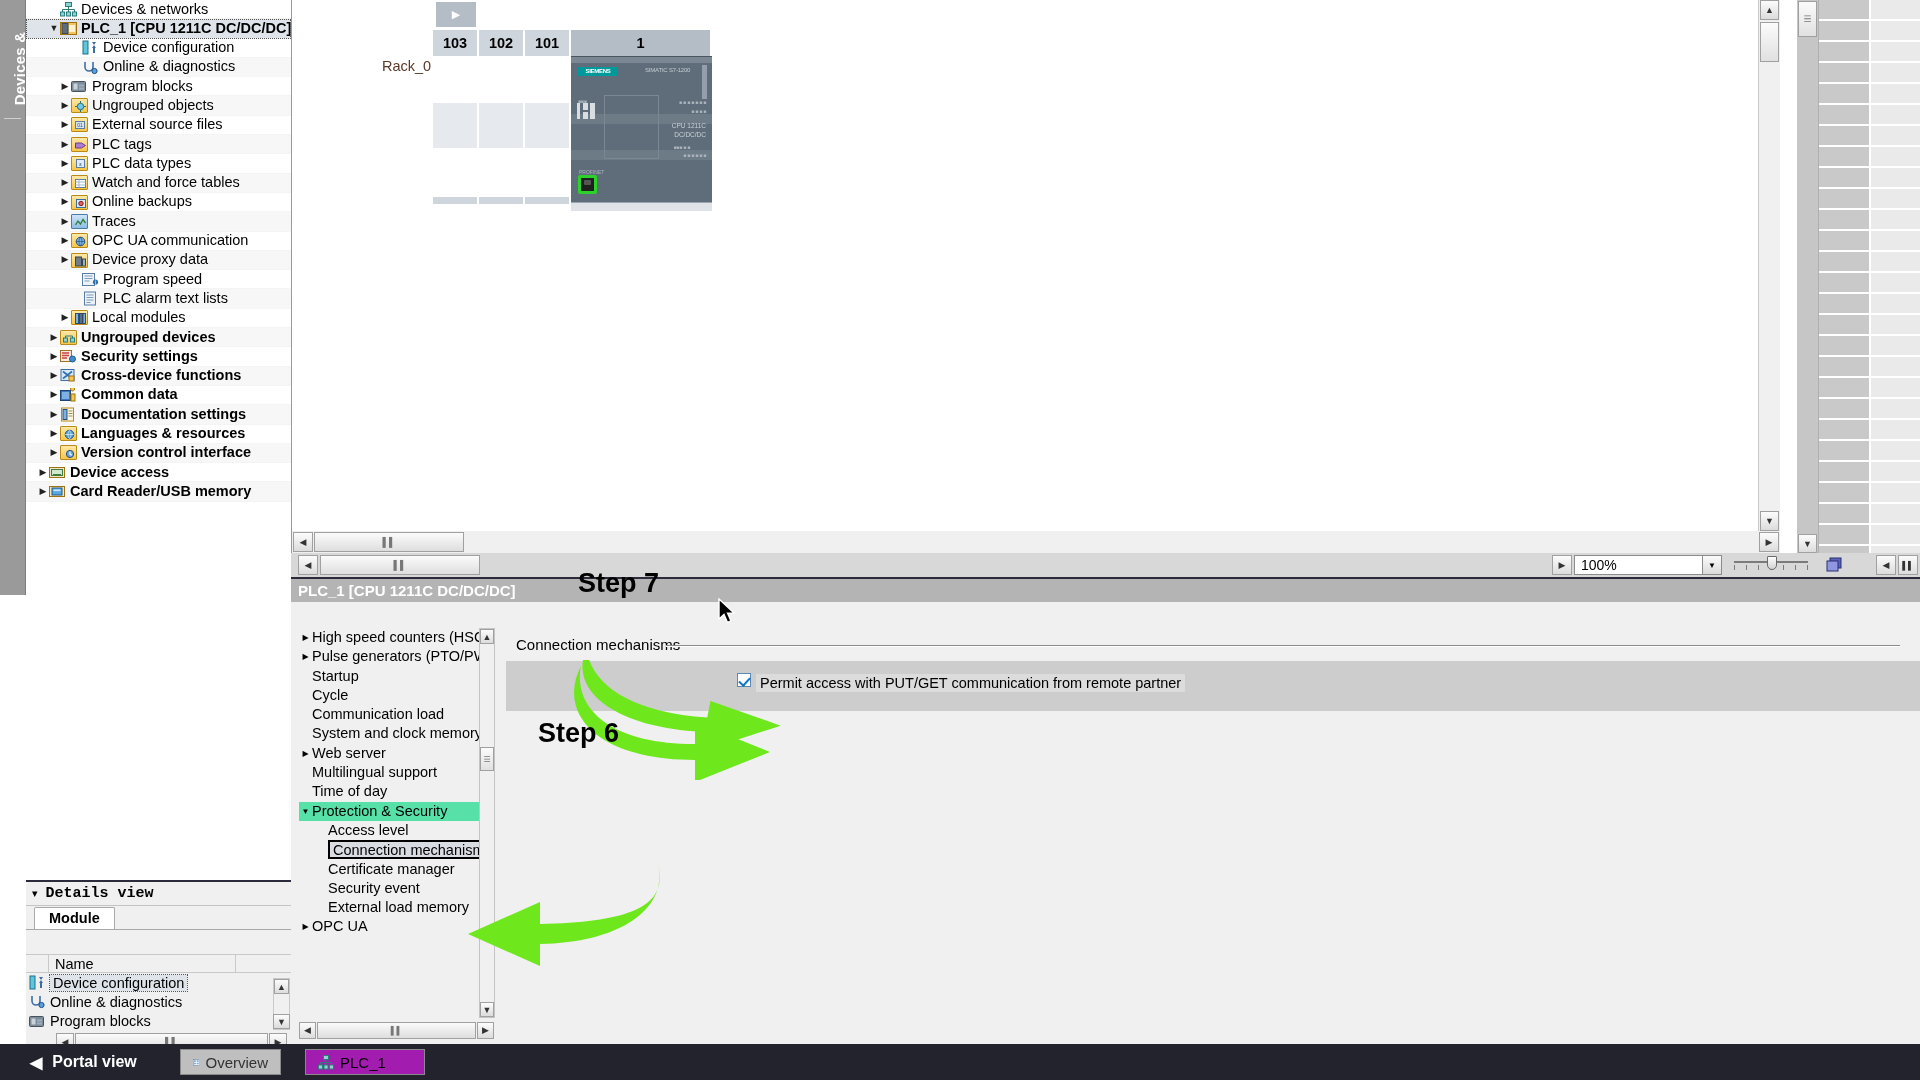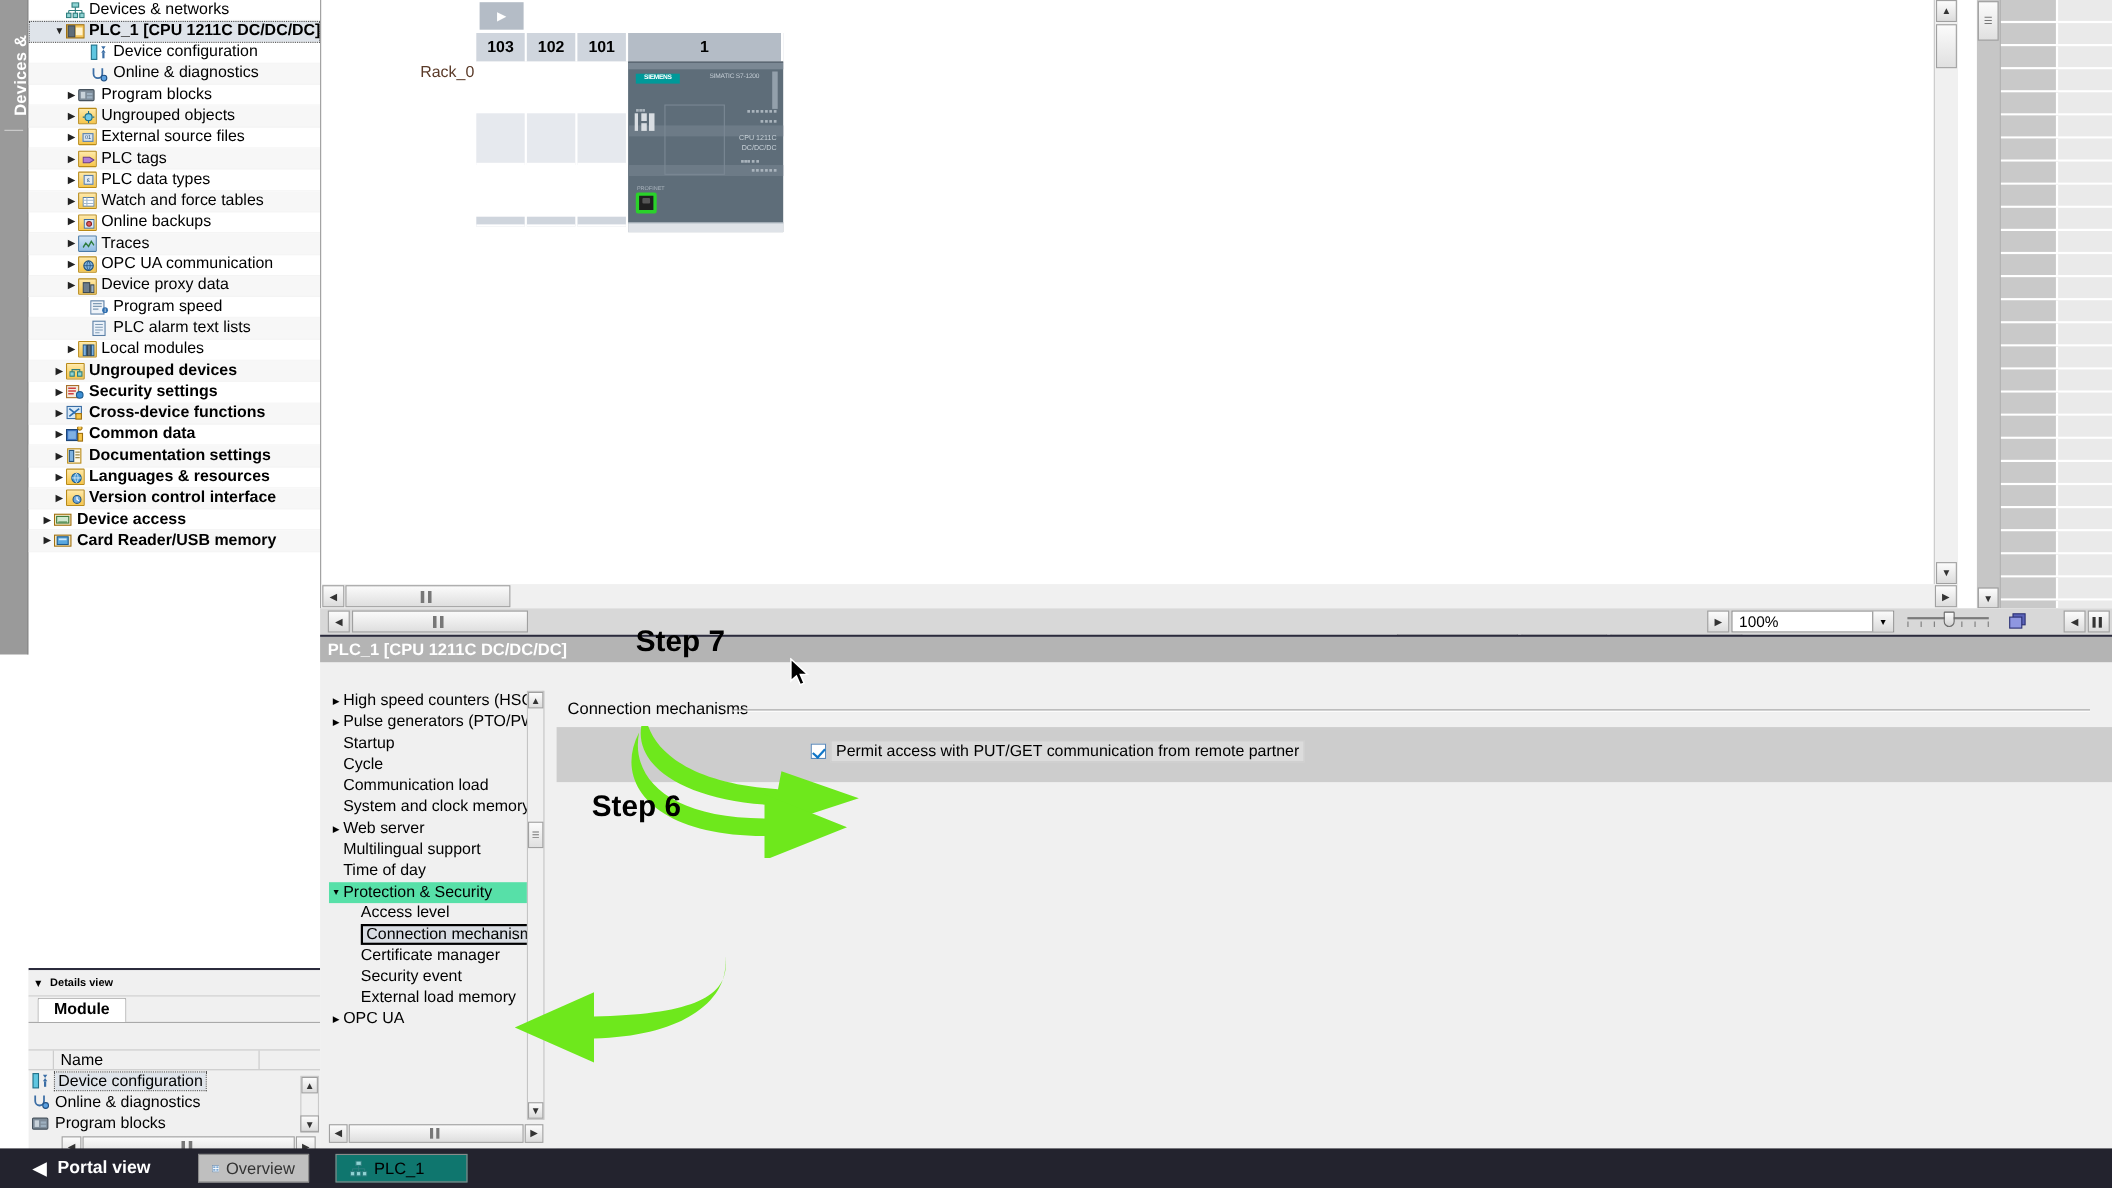--- a/index.html
+++ b/index.html
@@ -62,21 +62,21 @@
   .detailsview {
     position: absolute; left: 26px; top: 880px; width: 265px; height: 172px;
     background: #f0f0f0; border-top: 2px solid #2b2b3c;
   }
   .dv-head {
     height: 24px; display: flex; align-items: center; gap: 8px;
     padding-left: 6px; background: #f0f0f0;
     border-bottom: 1px solid #c4c4c4;
   }
   .dv-head .chev { font-size: 11px; }
-  .dv-head .dv-title { font-weight: bold; font-size: 10px; }
+  .dv-head .dv-title { font-weight: bold; font-size: 15px; font-family: Liberation Mono, monospace; }
   .dv-tabs { height: 24px; display: flex; align-items: flex-end; padding-left: 8px;
              background: #f0f0f0; border-bottom: 1px solid #a9a9a9; }
   .dv-tab {
     height: 22px; line-height: 21px; padding: 0 14px; font-weight: bold; font-size: 14.5px;
     background: #ffffff; border: 1px solid #a9a9a9; border-bottom: none;
     border-radius: 2px 2px 0 0;
   }
   .dv-spacer { height: 24px; background: #f0f0f0; }
   .dv-colhdr { height: 19px; display: flex; align-items: center; background: #f0f0f0;
                border-top: 1px solid #c9c9c9; border-bottom: 1px solid #c9c9c9; }
@@ -227,21 +227,21 @@
               background: #f0f0f0; border: 1px solid #c4c4c4; }
   .pnav-hsb { position: absolute; left: 8px; width: 195px; bottom: 4px; height: 20px;
               display: flex; align-items: center; }
 
   
   .pcontent { position: absolute; left: 215px; top: 49px; right: 0; bottom: 0; background: #f0f0f0; }
   .pc-title { position: absolute; left: 10px; top: 8px; font-size: 15px; }
   .pc-rule { position: absolute; left: 160px; top: 17px; right: 20px; height: 2px;
              border-top: 1px solid #8a8a8a; border-bottom: 1px solid #ffffff; }
   .pc-panel { position: absolute; left: 0; top: 33px; right: 0; height: 50px; background: #cdcdcd; }
-  .chkrow { position: absolute; left: 213px; top: 45px; display: flex; align-items: center; gap: 4px; padding-left: 18px; }
+  .chkrow { position: absolute; left: 213px; top: 45px; display: flex; gap: 4px; padding-left: 18px; }
   .chkbox {
     width: 14px; height: 14px; background: #ffffff; border: 1px solid #5a88b8;
     position: relative; flex: 0 0 14px;
   }
   .chkbox:after {
     content: ""; position: absolute; left: 3px; top: 1px; width: 5px; height: 9px;
     border: solid #1076c8; border-width: 0 2px 2px 0; transform: rotate(42deg);
   }
   .chklabel { font-size: 14.5px; background: #dcdcdc; padding: 1px 4px; border: 1px solid #cdcdcd; }
 
@@ -253,21 +253,21 @@
   .anno-label { position: absolute; font-size: 27px; font-weight: bold; color: #000;
                 font-family: "Liberation Sans", sans-serif; }
 
   
   .statusbar { position: absolute; left: 0; right: 0; bottom: 0; height: 36px; background: #23232e; }
   .portal-btn { position: absolute; left: 30px; top: 0; height: 36px; display: flex;
                 align-items: center; gap: 10px; color: #fff; font-size: 16px; font-weight: bold; }
   .task-btn { position: absolute; height: 26px; top: 5px; display: flex; align-items: center;
               gap: 6px; padding: 0 12px; font-size: 15px; border: 1px solid #8a8a8a; }
   .task-btn.inactive { background: #bfbfbf; color: #333; }
-  .task-btn.active { background: #0f766e; color: #000; }
+  .task-btn.active { background: #a21caf; color: #000; }
 
   
   .rightpanel { position: absolute; left: 1797px; top: 0; width: 123px; height: 553px;
                 overflow: hidden; background: #ffffff; }
   .rp-row { display: flex; height: 21px; }
   .rp-c1 { width: 52px; background: #c9c9c9; border-bottom: 2px solid #fff; border-right: 2px solid #fff; }
   .rp-c2 { flex: 1; background: #eaeaea; border-bottom: 2px solid #fff; }
   .rp-sb { position: absolute; left: 0; top: 0; width: 22px; height: 553px; background: #c6c6c6;
            border-right: 1px solid #b0b0b0; }
 </style>

